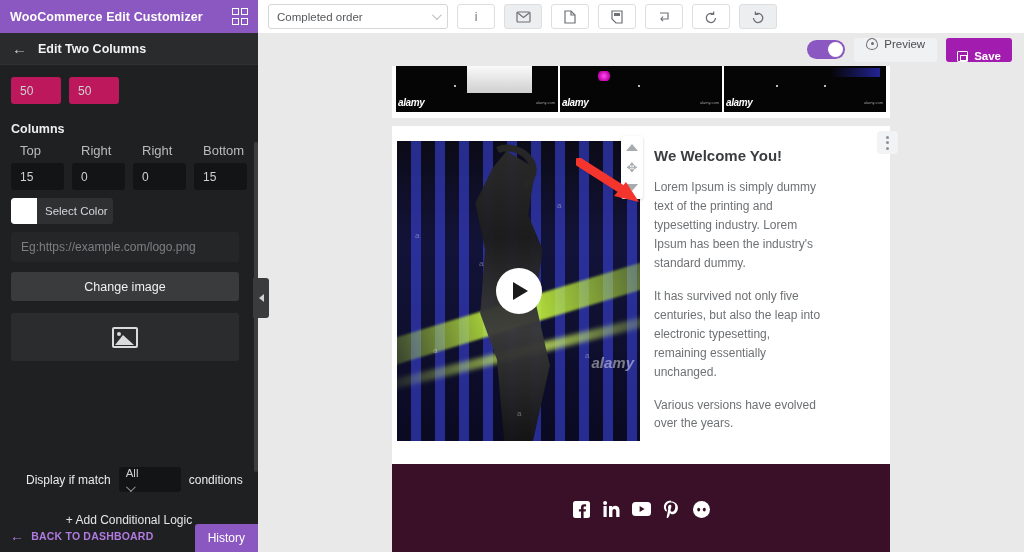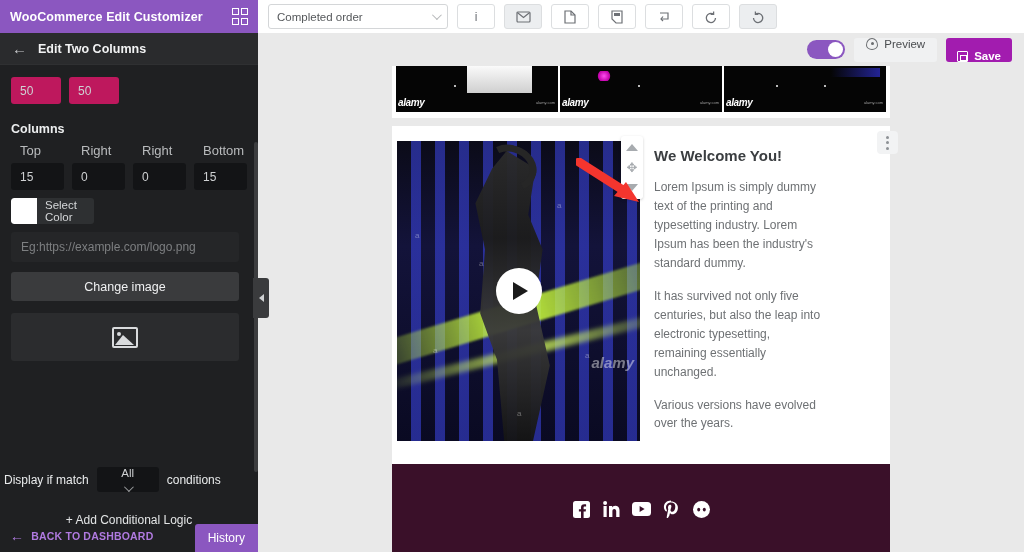--- a/index.html
+++ b/index.html
@@ -55,21 +55,21 @@
   .pad-col { width: 53px; }
   .pad-col .cap { color: #b9bbbd; font-size: 13px; display:block; margin-bottom: 5px; padding-left: 9px;}
   .pad-col input {
     background: #131416; border: none; border-radius: 3px;
     height: 27px; width: 53px; color: #cfd1d3; font-size: 12px; padding: 0 9px;
     font-family: "Liberation Sans", sans-serif;
   }
 
   .color-row {
     margin-top: 8px; display: flex; align-items: center;
-    background: #2e3032; border-radius: 3px; height: 26px; width: 83px;
+    background: #2e3032; border-radius: 3px; height: 26px; width: 102px;
     overflow: hidden;
   }
   .swatch { width: 26px; height: 26px; background: #fff; flex: 0 0 26px; border-radius: 3px 0 0 3px;}
   .color-txt { color: #d5d7d9; font-size: 11.5px; padding-left: 8px; }
 
   .url-input {
     margin-top: 8px; width: 228px; height: 30px;
     background: #252628; border: none; border-radius: 3px;
     color: #8e9092; font-size: 12px; padding: 0 10px;
     font-family: "Liberation Sans", sans-serif;
@@ -87,26 +87,26 @@
     display: flex; align-items: center; justify-content: center;
   }
   .img-glyph { width: 26px; height: 21px; border: 2px solid #d9dbdd; border-radius: 2px; position: relative; }
   .img-glyph::before { content:''; position:absolute; width:4px;height:4px;border-radius:50%;background:#d9dbdd; left:3px; top:3px;}
   .img-glyph::after {
     content:''; position:absolute; left:1px; bottom:1px;
     border-left: 8px solid transparent; border-right: 11px solid transparent;
     border-bottom: 10px solid #d9dbdd;
   }
 
-  .cond-row { display: flex; align-items: center; gap: 8px; position: absolute; bottom: 72px; left: 4px; }
+  .cond-row { display: flex; align-items: center; gap: 8px; position: absolute; bottom: 72px; left: 26px; }
   .cond-label { color: #e9ebec; font-size: 12px; }
   .cond-select {
     background: #131416; border: none; border-radius: 3px;
     height: 25px; width: 62px; color: #cfd1d3; font-size: 11.5px;
-    padding: 0 7px; display: flex; align-items: center; justify-content: space-between; flex-direction: column;
+    padding: 0 7px; display: flex; justify-content: space-between; flex-direction: column;
   }
   .chev { width:7px;height:7px;border-right:1.4px solid #9a9c9e;border-bottom:1.4px solid #9a9c9e;transform:rotate(45deg) translateY(-2px);}
   .add-logic { position: absolute; bottom: 37px; left: 0; width: 258px; text-align: center; color: #e3e5e6; font-size: 12px; }
 
   .sb-footer {
     position: absolute; bottom: 0; left: 0; width: 258px; height: 32px;
     display: flex; align-items: center; justify-content: space-between;
     padding-left: 10px;
   }
   .back-dash { display: flex; align-items: center; gap: 7px; color: #b07ae0; font-size: 10.5px; font-weight: bold; letter-spacing:.2px;}

